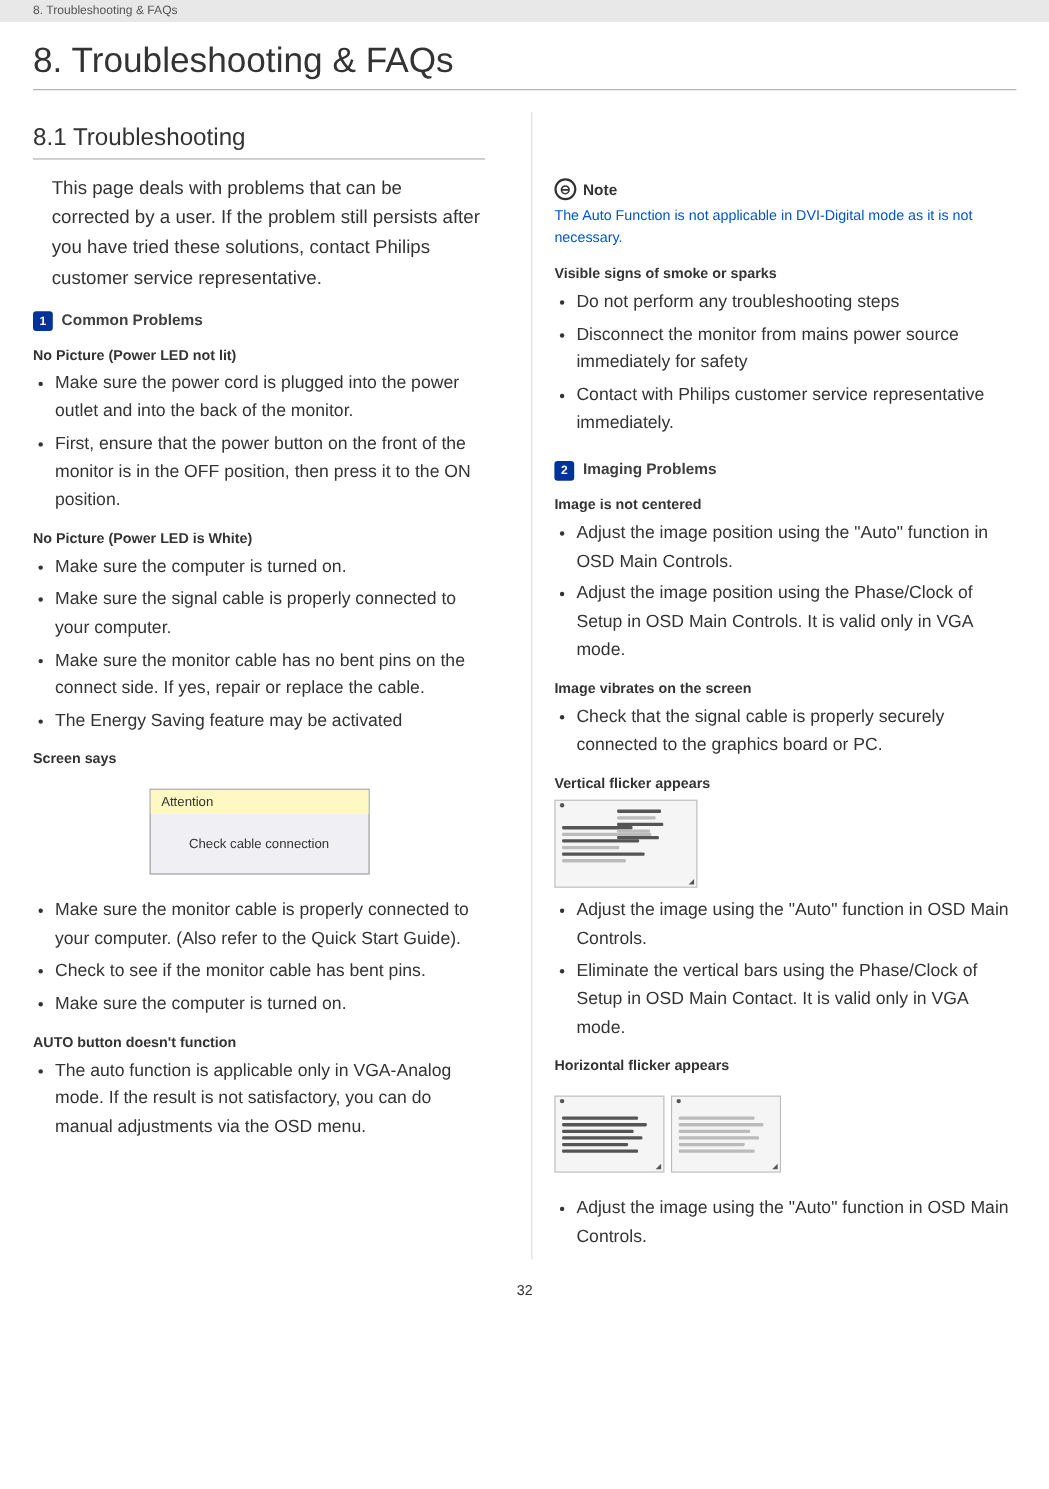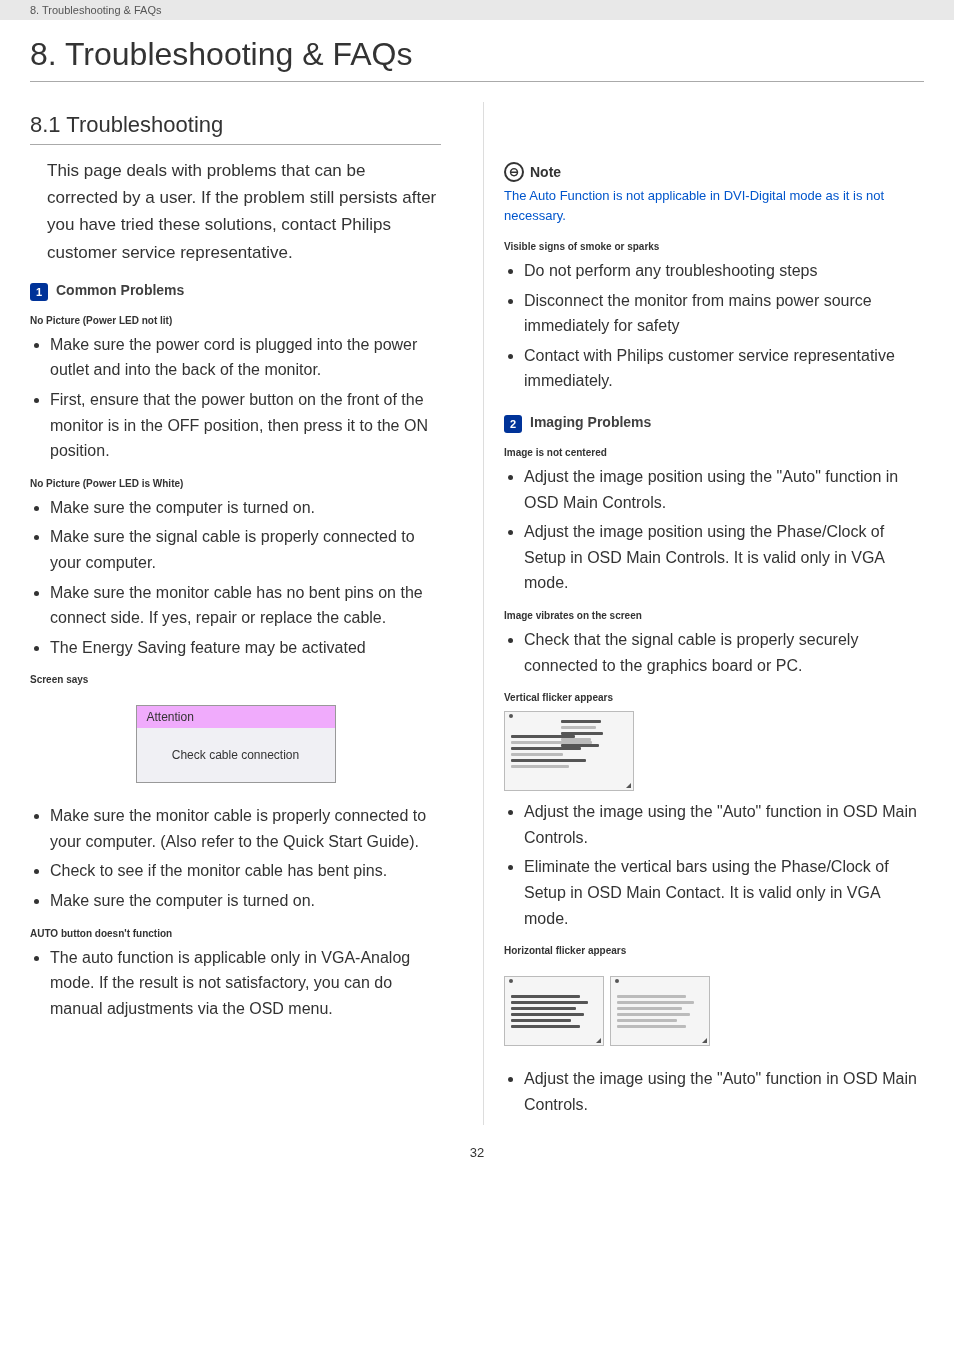--- a/index.html
+++ b/index.html
@@ -81,21 +81,21 @@
       margin-right: 8px;
       flex-shrink: 0;
       margin-top: 1px;
     }
     .section-heading {
       font-size: 14px;
       font-weight: bold;
       color: #404040;
     }
     .subsection-title {
-      font-size: 10px;
+      font-size: 13px;
       font-weight: bold;
       color: #333;
       margin-top: 14px;
       margin-bottom: 6px;
     }
     ul.bullet-list {
       list-style: disc;
       padding-left: 20px;
       margin-bottom: 8px;
     }
@@ -105,21 +105,21 @@
       margin-bottom: 4px;
     }
     .screen-says-box {
       border: 1px solid #999;
       background: #f0f0f4;
       width: 200px;
       margin: 10px auto;
       padding: 0;
     }
     .screen-says-header {
-      background: #f0abfc;
+      background: #fef9c3;
       padding: 4px 10px;
       font-size: 12px;
       color: #333;
     }
     .screen-says-body {
       padding: 20px 10px;
       font-size: 12px;
       color: #333;
       text-align: center;
     }

